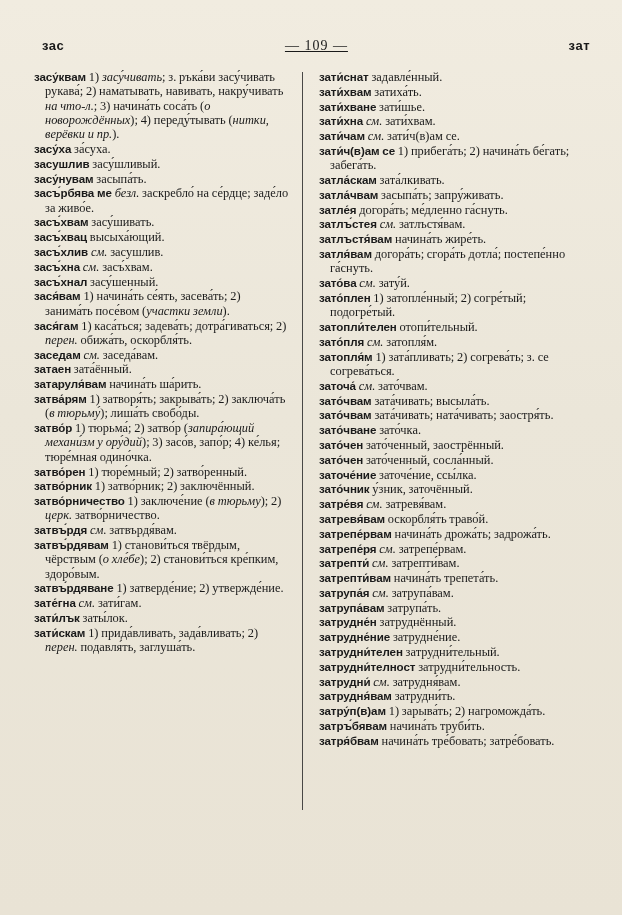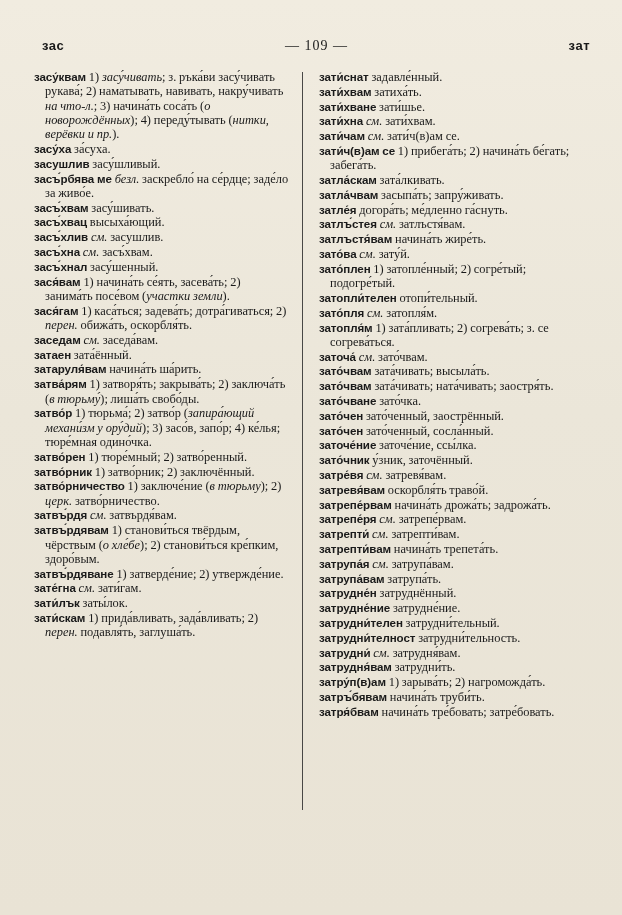--- a/index.html
+++ b/index.html
@@ -31,20 +31,21 @@
     font-size: 13px;
     letter-spacing: 0.5px;
     padding: 0 6px 0 8px;
     margin-bottom: 14px;
   }
   .header .folio {
     font-family: "Liberation Serif", serif;
     font-weight: normal;
     font-size: 14px;
     letter-spacing: 1px;
+    text-decoration: underline;
   }
   .columns {
     display: flex;
     align-items: flex-start;
     height: 830px;
     margin-top: 16px;
   }
   .col {
     width: 268px;
     box-sizing: border-box;
@@ -85,20 +86,21 @@
     <span>зас</span>
     <span class="folio">— 109 —</span>
     <span>зат</span>
   </div>
 
   <div class="columns">
     <div class="col col-left" id="colLeft">
         <p class="entry"><span class="hw">засу́квам</span><span class="ru"> 1) <i>засу́чивать</i>; з. ръка́ви засу́чивать рукава́; 2) наматывать, навивать, накру́чивать <i>на что-л.</i>; 3) начина́ть соса́ть (<i>о новорождённых</i>); 4) переду́тывать (<i>нитки, верёвки и пр.</i>).</span></p>
         <p class="entry"><span class="hw">засу́ха</span><span class="ru"> за́суха.</span></p>
         <p class="entry"><span class="hw">засушлив</span><span class="ru"> засу́шливый.</span></p>
+        <p class="entry"><span class="hw">засу́нувам</span><span class="ru"> засыпа́ть.</span></p>
         <p class="entry"><span class="hw">засъ́рбява ме</span><span class="ru"> <i>безл.</i> заскребло́ на се́рдце; заде́ло за живо́е.</span></p>
         <p class="entry"><span class="hw">засъ́хвам</span><span class="ru"> засу́шивать.</span></p>
         <p class="entry"><span class="hw">засъ́хвац</span><span class="ru"> высыха́ющий.</span></p>
         <p class="entry"><span class="hw">засъ́хлив</span><span class="ru"> <i>см.</i> засушлив.</span></p>
         <p class="entry"><span class="hw">засъ́хна</span><span class="ru"> <i>см.</i> засъ́хвам.</span></p>
         <p class="entry"><span class="hw">засъ́хнал</span><span class="ru"> засу́шенный.</span></p>
         <p class="entry"><span class="hw">зася́вам</span><span class="ru"> 1) начина́ть се́ять, засева́ть; 2) занима́ть посе́вом (<i>участки земли</i>).</span></p>
         <p class="entry"><span class="hw">зася́гам</span><span class="ru"> 1) каса́ться; задева́ть; дотра́гиваться; 2) <i>перен.</i> обижа́ть, оскорбля́ть.</span></p>
         <p class="entry"><span class="hw">заседам</span><span class="ru"> <i>см.</i> заседа́вам.</span></p>
         <p class="entry"><span class="hw">затаен</span><span class="ru"> зата́ённый.</span></p>
@@ -121,20 +123,21 @@
         <p class="entry"><span class="hw">зати́хвам</span><span class="ru"> затиха́ть.</span></p>
         <p class="entry"><span class="hw">зати́хване</span><span class="ru"> зати́шье.</span></p>
         <p class="entry"><span class="hw">зати́хна</span><span class="ru"> <i>см.</i> зати́хвам.</span></p>
         <p class="entry"><span class="hw">зати́чам</span><span class="ru"> <i>см.</i> зати́ч(в)ам се.</span></p>
         <p class="entry"><span class="hw">зати́ч(в)ам се</span><span class="ru"> 1) прибега́ть; 2) начина́ть бе́гать; забега́ть.</span></p>
         <p class="entry"><span class="hw">затла́скам</span><span class="ru"> зата́лкивать.</span></p>
         <p class="entry"><span class="hw">затла́чвам</span><span class="ru"> засыпа́ть; запру́живать.</span></p>
         <p class="entry"><span class="hw">затле́я</span><span class="ru"> догора́ть; ме́дленно га́снуть.</span></p>
         <p class="entry"><span class="hw">затлъ́стея</span><span class="ru"> <i>см.</i> затлъстя́вам.</span></p>
         <p class="entry"><span class="hw">затлъстя́вам</span><span class="ru"> начина́ть жире́ть.</span></p>
+        <p class="entry"><span class="hw">затля́вам</span><span class="ru"> догора́ть; сгора́ть дотла́; постепе́нно га́снуть.</span></p>
         <p class="entry"><span class="hw">зато́ва</span><span class="ru"> <i>см.</i> зату́й.</span></p>
         <p class="entry"><span class="hw">зато́плен</span><span class="ru"> 1) затопле́нный; 2) согре́тый; подогре́тый.</span></p>
         <p class="entry"><span class="hw">затопли́телен</span><span class="ru"> отопи́тельный.</span></p>
         <p class="entry"><span class="hw">зато́пля</span><span class="ru"> <i>см.</i> затопля́м.</span></p>
         <p class="entry"><span class="hw">затопля́м</span><span class="ru"> 1) зата́пливать; 2) согрева́ть; з. се согрева́ться.</span></p>
         <p class="entry"><span class="hw">заточа́</span><span class="ru"> <i>см.</i> зато́чвам.</span></p>
         <p class="entry"><span class="hw">зато́чвам</span><span class="ru"> зата́чивать; высыла́ть.</span></p>
         <p class="entry"><span class="hw">зато́чвам</span><span class="ru"> зата́чивать; ната́чивать; заостря́ть.</span></p>
         <p class="entry"><span class="hw">зато́чване</span><span class="ru"> зато́чка.</span></p>
         <p class="entry"><span class="hw">зато́чен</span><span class="ru"> зато́ченный, заострённый.</span></p>

